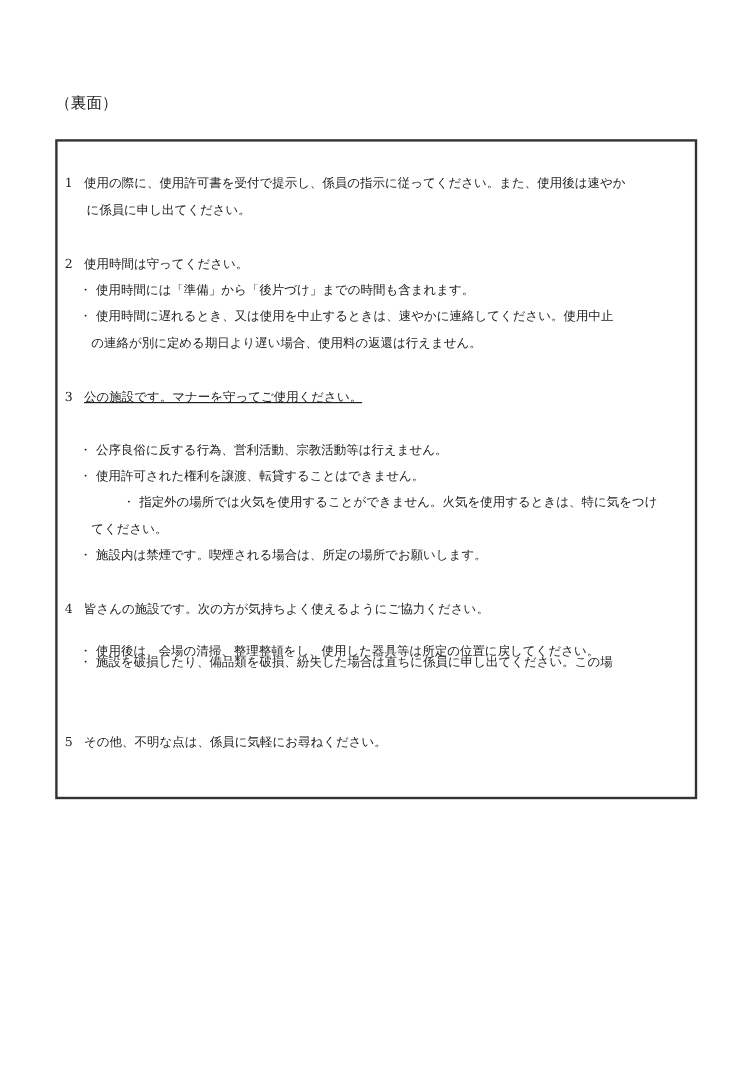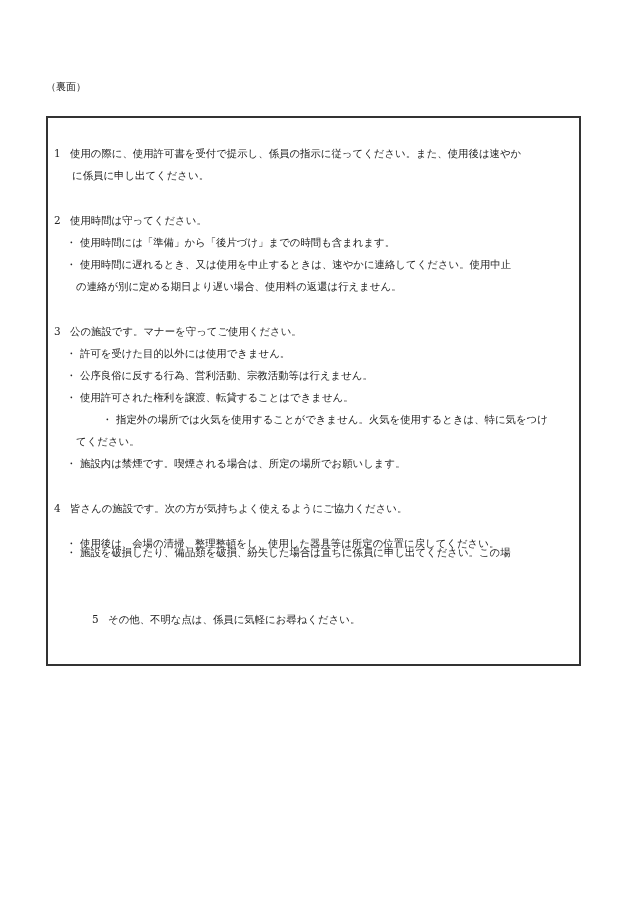--- a/index.html
+++ b/index.html
@@ -3,21 +3,21 @@
   <meta charset="utf-8">
   <style>
     html, body { margin: 0; padding: 0; background: #ffffff; }
     body {
       width: 630px; height: 903px; position: relative; overflow: hidden;
       font-family: "DejaVu Serif", "Liberation Serif", serif;
       color: #222222;
     }
     .side-label {
       position: absolute; left: 46px; top: 80px;
-      font-size: 10px; line-height: 14px; letter-spacing: 0px;
+      font-size: 13px; line-height: 14px; letter-spacing: 0px;
     }
     .box {
       position: absolute; left: 46px; top: 116px;
       width: 535px; height: 550px;
       border: 2px solid #333333;
       box-sizing: border-box;
     }
     .line {
       position: absolute; left: 0; white-space: nowrap;
       font-size: 10.4px; line-height: 14px;
@@ -43,25 +43,22 @@
     <span class="num">2</span><span>使用時間は守ってください。</span>
   </div>
   <div class="line" style="top:117px;">
     <span class="bullet">・</span><span>使用時間には「準備」から「後片づけ」までの時間も含まれます。</span>
   </div>
   <div class="line" style="top:139px;">
     <span class="bullet">・</span><span>使用時間に遅れるとき、又は使用を中止するときは、速やかに連絡してください。使用中止</span>
   </div>
   <div class="line cont-sub" style="top:161px;">の連絡が別に定める期日より遅い場合、使用料の返還は行えません。</div>
 
-  <div class="line" style="top:206px;">
+  <div class="line" style="top:206px;text-decoration:underline;">
     <span class="num">3</span><span>公の施設です。マナーを守ってご使用ください。</span>
-  </div>
-  <div class="line" style="top:228px;">
-    <span class="bullet">・</span><span>許可を受けた目的以外には使用できません。</span>
   </div>
   <div class="line" style="top:250px;">
     <span class="bullet">・</span><span>公序良俗に反する行為、営利活動、宗教活動等は行えません。</span>
   </div>
   <div class="line" style="top:272px;">
     <span class="bullet">・</span><span>使用許可された権利を譲渡、転貸することはできません。</span>
   </div>
   <div class="line" style="top:294px;padding-left:36px;">
     <span class="bullet">・</span><span>指定外の場所では火気を使用することができません。火気を使用するときは、特に気をつけ</span>
   </div>
@@ -73,17 +70,17 @@
   <div class="line" style="top:383px;">
     <span class="num">4</span><span>皆さんの施設です。次の方が気持ちよく使えるようにご協力ください。</span>
   </div>
   <div class="line" style="top:418px;">
     <span class="bullet">・</span><span>使用後は、会場の清掃、整理整頓をし、使用した器具等は所定の位置に戻してください。</span>
   </div>
   <div class="line" style="top:427px;">
     <span class="bullet">・</span><span>施設を破損したり、備品類を破損、紛失した場合は直ちに係員に申し出てください。この場</span>
   </div>
 
-  <div class="line" style="top:494px;padding-left:38px;">
+  <div class="line" style="top:494px;">
     <span class="num">5</span><span>その他、不明な点は、係員に気軽にお尋ねください。</span>
   </div>
 
 </div>
 
 </body></html>

